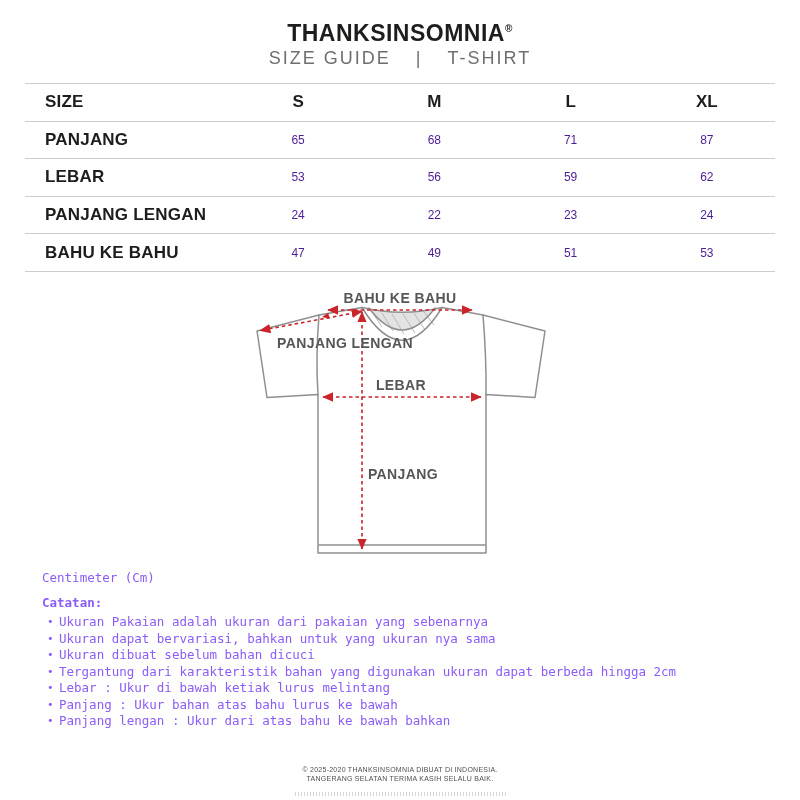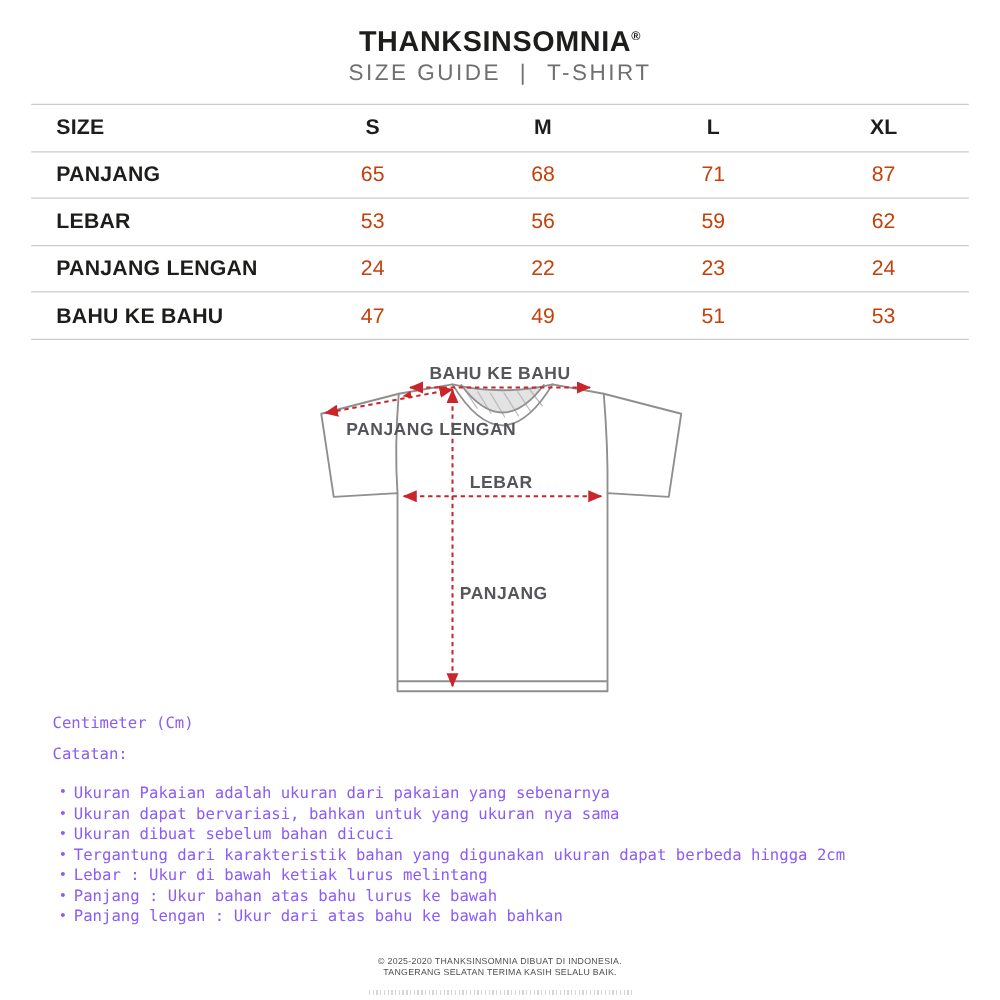--- a/index.html
+++ b/index.html
@@ -8,53 +8,53 @@
     background:#ffffff; font-family:"Liberation Sans", sans-serif;border-radius:17px;
   }
   
   .brand {
     position:absolute; top:20px; left:0; width:100%; text-align:center;
     font-size:23px; font-weight:800; letter-spacing:.5px; color:#1d1d1b;
   }
   .brand .reg { font-size:10px; vertical-align:super; font-weight:700; }
   .subtitle {
     position:absolute; top:48px; left:0; width:100%;
-    display:flex; justify-content:center; gap:15px;
+    display:flex; justify-content:center; gap:25px;
     font-size:18px; color:#6f6f6f; letter-spacing:2px;
   }
   
   .size-table { position:absolute; left:25px; top:83px; width:750px; }
   .trow {
     display:grid; grid-template-columns:205px repeat(4,1fr);
     align-items:center; height:36.6px; border-top:1px solid #cccccc;
   }
   .trow:last-child { border-bottom:1px solid #cccccc; }
   .trow .lbl {
     font-weight:700; font-size:17px; color:#1d1d1b;
     padding-left:20px; letter-spacing:.2px;
   }
-  .trow .val { text-align:center; font-size:17px; color:#c2410c; }
+  .trow .val { text-align:center; font-size:12px; color:#4c1d95; }
   .trow.head .val { font-weight:700; font-size:17px; color:#1d1d1b; }
   
   .diagram-svg { position:absolute; left:0; top:0; width:800px; height:800px; }
   .dlabel {
     position:absolute; transform:translateX(-50%); white-space:nowrap;
     font-size:14px; font-weight:600; color:#56565a; letter-spacing:.4px;
   }
   .dlabel.bahu    { left:400px; top:290px; }
   .dlabel.lengan  { left:345px; top:335px; }
   .dlabel.lebar   { left:401px; top:377px; }
   .dlabel.panjang { left:403px; top:466px; }
   
   .notes {
     position:absolute; left:42px; top:570px; width:740px;
     font-family:"DejaVu Sans Mono", monospace; color:#8b5cf6; font-size:12.5px;
   }
   .notes .unit { margin-bottom:10px; }
-  .notes .heading { margin-bottom:16px; }
+  .notes .heading { margin-bottom:4px;font-weight:bold; }
   .notes .item { line-height:16.5px; padding-left:17px; position:relative; }
   .notes .item::before { content:"•"; position:absolute; left:5px; font-size:11px; }
   
   .footer-line {
     position:absolute; left:0; width:100%; text-align:center;
     color:#4f4f4f; font-size:7px; letter-spacing:.25px;
   }
   .footer-line.l1 { top:766px; }
   .footer-line.l2 { top:775px; }
   .microstrip {

